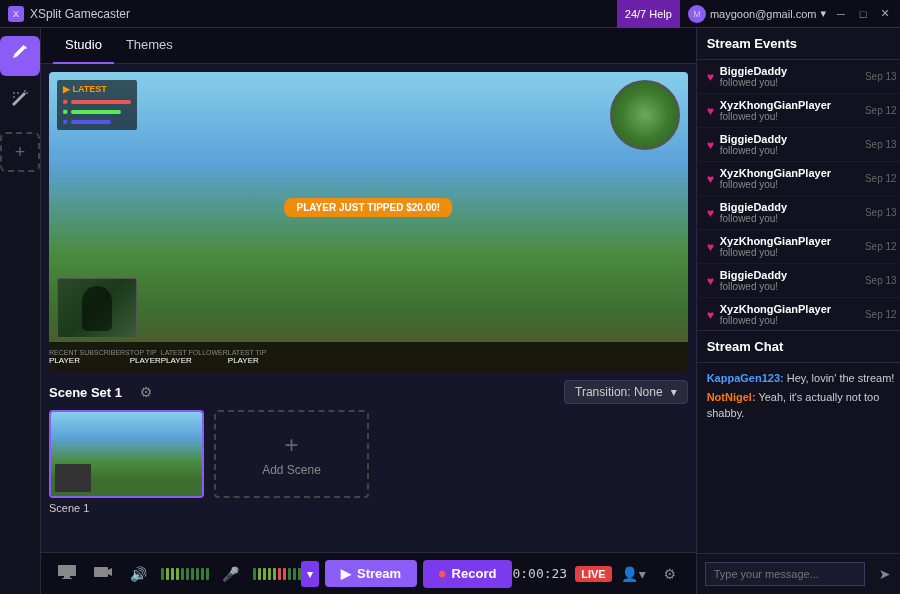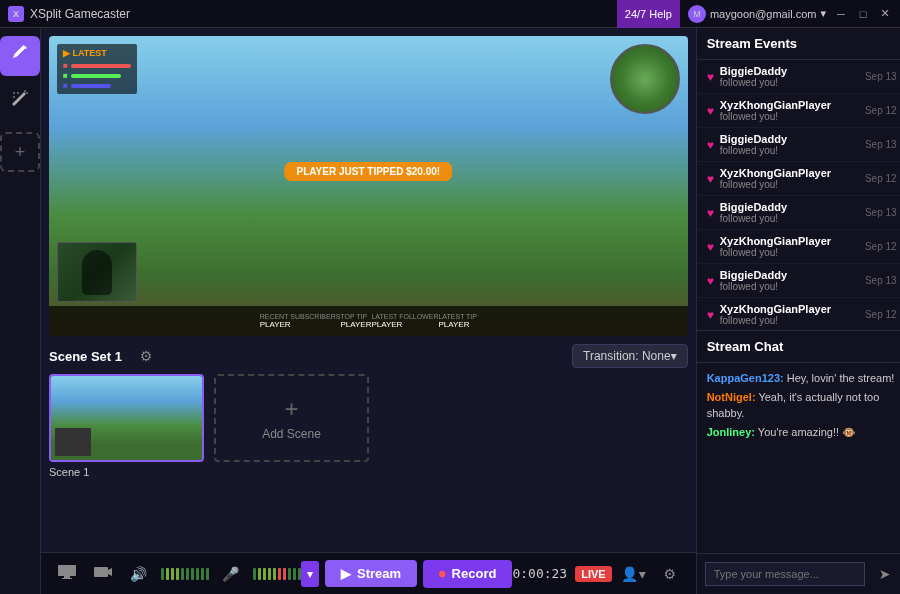--- a/index.html
+++ b/index.html
@@ -186,21 +186,21 @@
 
     .game-overlay-bar {
       position: absolute;
       bottom: 0;
       left: 0;
       right: 0;
       height: 30px;
       background: rgba(0,0,0,0.7);
       display: flex;
       align-items: center;
-      justify-content: center;
+      justify-content: flex-start;
     }
 
     .player-cam {
       position: absolute;
       bottom: 34px;
       left: 8px;
       width: 80px;
       height: 60px;
       background: #222;
       border: 1px solid #555;
@@ -288,20 +288,21 @@
       font-size: 14px;
     }
     .transition-dropdown {
       display: flex;
       align-items: center;
       background: #2a2a3e;
       border: 1px solid #3a3a5e;
       border-radius: 4px;
       padding: 4px 10px;
       cursor: pointer;
+      gap: 8px;
       font-size: 12px;
       color: #ccc;
     }
 
     
     .scenes-row {
       display: flex;
       gap: 10px;
       align-items: flex-start;
       flex: 1;
@@ -612,20 +613,28 @@
         </svg>
       </span>
     </div>
     <div class="sidebar-icon add">
       <span>+</span>
     </div>
   </div>
 
   <div class="main-content">
 
+    <div class="nav-tabs">
+      <div class="nav-tab active">
+        <span>Studio</span>
+      </div>
+      <div class="nav-tab">
+        <span>Themes</span>
+      </div>
+    </div>
 
     <div class="preview-area">
 
       <div class="game-preview">
         <div class="game-screen">
 
           <div class="hud-element" style="font-size:8px; background:rgba(0,0,0,0.6);">
             <div style="color:#f90; font-weight:bold; font-size:9px;">▶ LATEST</div>
             <div style="margin-top:3px;">
               <div style="display:flex;align-items:center;gap:3px;margin-bottom:1px;">
@@ -873,21 +882,20 @@
   </div>
         </div>
     </div>
 
     <div class="stream-chat">
       <div class="panel-header">Stream Chat</div>
       <div class="chat-messages">
 
       <div class="chat-message"><span class="chat-user" style="color:#4a9eff;">KappaGen123:</span> <span class="chat-text">Hey, lovin' the stream!</span></div>
           <div class="chat-message"><span class="chat-user" style="color:#ff7a00;">NotNigel:</span> <span class="chat-text">Yeah, it's actually not too shabby.</span></div>
-          <div class="chat-message"><span class="chat-user" style="color:#4aff7a;">Jonliney:</span> <span class="chat-text">You're amazing!! 🐵</span></div>
         </div>
       <div class="chat-input-area">
         <input type="text" class="chat-input" placeholder="Type your message..." style="">
         <button class="chat-send-btn">
           <span>➤</span>
         </button>
       </div>
     </div>
   </div>
 

